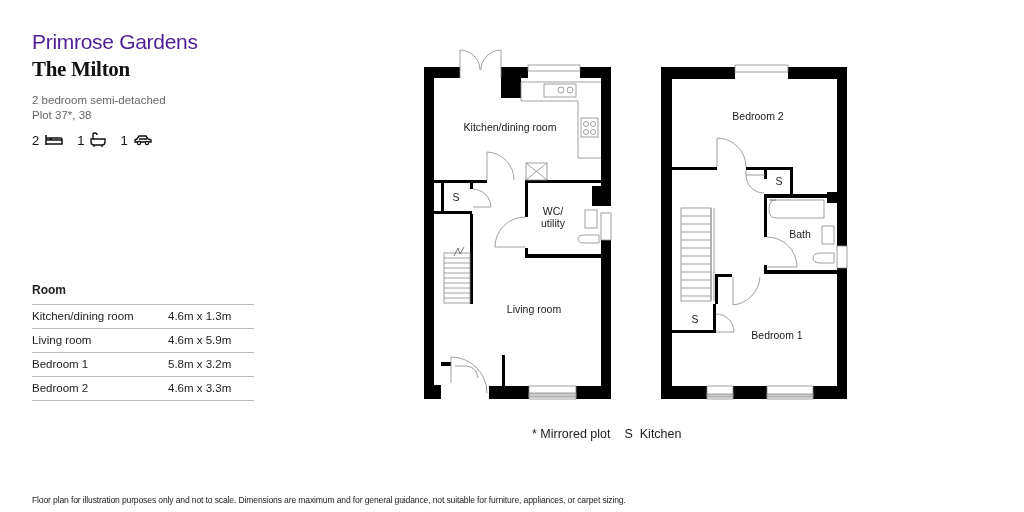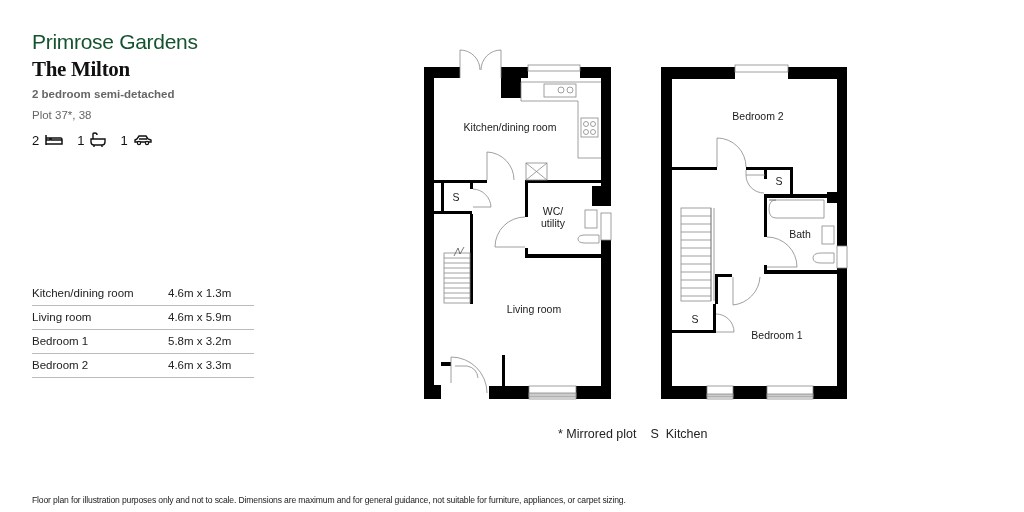--- a/index.html
+++ b/index.html
@@ -1,31 +1,31 @@
 <!DOCTYPE html>
 <html><head>
 <meta charset="utf-8">
 <style>
   html, body { margin:0; padding:0; background:#ffffff; }
   body { width:1024px; height:512px; position:relative; overflow:hidden; font-family:"Liberation Sans", sans-serif; color:#1a1a1a; }
   .abs { position:absolute; }
-  .dev-title { left:32px; top:30px; font-size:21px; font-weight:400; letter-spacing:-0.3px; color:#14532d; }
+  .dev-title { left:32px; top:30px; font-size:21px; font-weight:400; letter-spacing:-0.3px; color:#4c1d95; }
   .house-name { left:32px; top:57px; font-size:21px; font-weight:700; letter-spacing:-0.3px; color:#111;font-family:Liberation Serif, serif; }
-  .house-type { left:32px; top:88px; font-size:11.5px; color:#666;font-weight:bold; }
+  .house-type { left:32px; top:94px; font-size:11.5px; color:#666; }
   .plots { left:32px; top:109px; font-size:11.5px; color:#666; }
   .specs { left:32px; top:132px; display:flex; align-items:center; font-size:13px; color:#111; }
   .spec { display:flex; align-items:center; margin-right:14px; }
   .spec span.num { margin-right:6px; }
   .spec svg { display:block; }
   .room-table { left:32px; top:282px; width:222px; font-size:11.5px; color:#222; }
   .room-table .hdr { font-weight:700; font-size:12px; height:22px; line-height:16px; border-bottom:1px solid #bbb; padding-bottom:0; }
   .room-table .row { display:flex; height:23px; line-height:23px; border-bottom:1px solid #bbb; }
   .room-table .row .name { width:136px; }
   .room-table .row .dim { flex:1; }
-  .legend { left:558px; top:427px; font-size:12.5px; color:#222; display:flex;text-align:center; }
+  .legend { left:532px; top:427px; font-size:12.5px; color:#222; display:flex;text-align:center; }
   .legend span { margin-right:14px; }
   .disclaimer { left:32px; top:471px; font-size:8.6px; color:#222; letter-spacing:-0.15px;margin-top:24px; }
   svg.plan { position:absolute; left:0; top:0; }
   .lbl { font-family:"Liberation Sans", sans-serif; font-size:10.5px; fill:#1a1a1a; }
 </style>
 </head>
 <body>
 
 <div class="abs dev-title">Primrose Gardens</div>
 <div class="abs house-name">The Milton</div>
@@ -55,20 +55,21 @@
       <svg width="18" height="12" viewBox="0 0 18 12">
           <path d="M1 8 V6 L3 5 L5 2 H12 L14 5 L17 6 V8 Z M5 5 H13" fill="none" stroke="#111" stroke-width="1.4"></path>
           <circle cx="5" cy="9" r="1.6" fill="#fff" stroke="#111" stroke-width="1.2"></circle>
           <circle cx="13" cy="9" r="1.6" fill="#fff" stroke="#111" stroke-width="1.2"></circle>
         </svg>
     </span>
   </div>
 </div>
 
 <div class="abs room-table">
+  <div class="hdr">Room</div>
   <div class="row">
     <div class="name">Kitchen/dining room</div>
     <div class="dim">4.6m x 1.3m</div>
   </div>
   <div class="row">
     <div class="name">Living room</div>
     <div class="dim">4.6m x 5.9m</div>
   </div>
   <div class="row">
     <div class="name">Bedroom 1</div>

